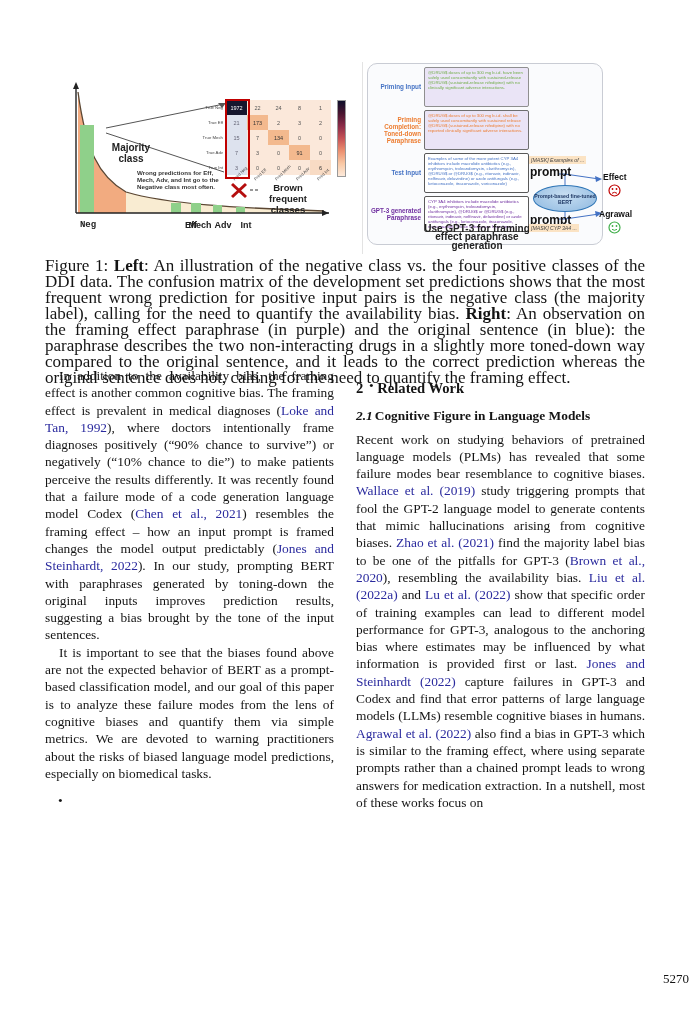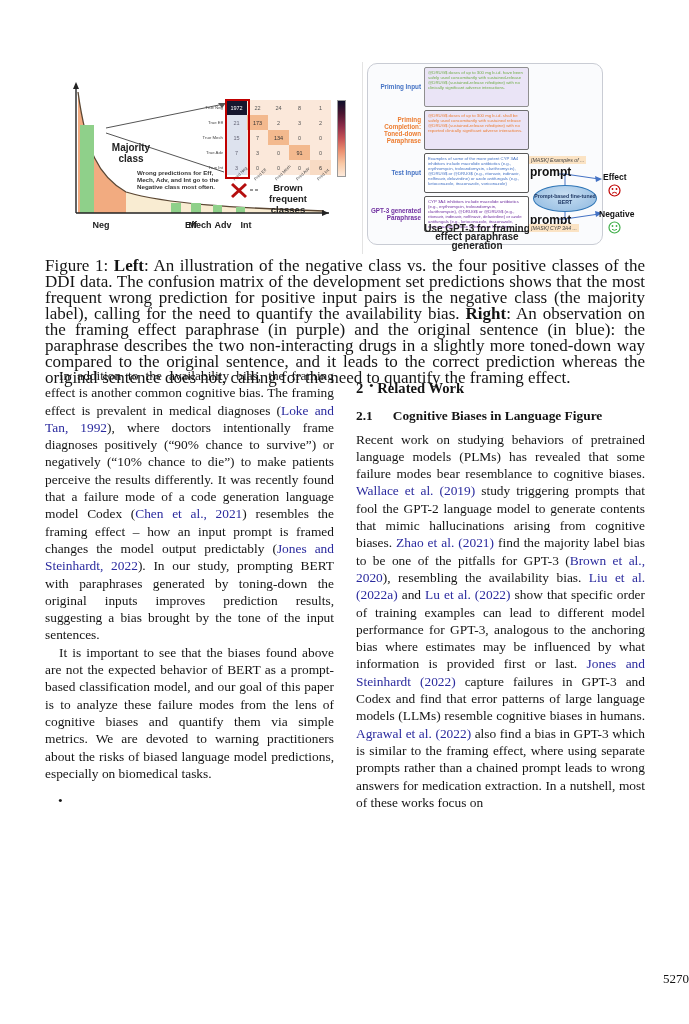--- a/index.html
+++ b/index.html
@@ -9,21 +9,21 @@
 
   
   #figure{position:absolute;left:36px;top:62px;width:620px;height:192px;font-family:"Liberation Sans",sans-serif;}
   #fig-left{position:absolute;left:0;top:0;width:322px;height:192px;}
   #fig-right{position:absolute;left:326px;top:0;width:294px;height:192px;border-left:1px solid #e3e3e3;}
   #fig-left svg{position:absolute;left:0;top:0;}
   .majority-label{position:absolute;left:72px;top:80px;width:46px;text-align:center;font-weight:bold;color:#222;font-size:10px;line-height:11px;}
   .wrong-note{position:absolute;left:101px;top:107px;width:90px;font-size:6.2px;line-height:7.2px;color:#333;font-weight:bold;}
   .less-freq{position:absolute;left:219px;top:120px;width:66px;text-align:center;font-weight:bold;font-size:9.5px;line-height:11px;color:#222;}
   #xlabels span{position:absolute;top:158px;transform:translateX(-50%);font-weight:bold;font-size:9px;color:#222;}
-  #xlabels span:nth-child(1){left:65px;}
+  #xlabels span:nth-child(1){left:52px;font-family:Liberation Mono, monospace;}
   #xlabels span:nth-child(2){left:155px;}
   #xlabels span:nth-child(3){left:164px;}
   #xlabels span:nth-child(4){left:187px;}
   #xlabels span:nth-child(5){left:210px;}
 
   
   #cm{position:absolute;left:160px;top:38px;}
   #cm-rows{position:absolute;left:0;top:0;width:29px;}
   #cm-rows div{height:15px;line-height:15px;font-size:4.3px;color:#444;text-align:right;padding-right:2px;}
   #cm-grid{position:absolute;left:30px;top:0;display:grid;grid-template-columns:repeat(5,21px);grid-auto-rows:15px;}
@@ -74,21 +74,21 @@
   .p{margin:0;}
   .p.ind{text-indent:14px;}
   .lnk{color:var(--link);}
   .b{font-weight:bold;}
   .bullet{position:relative;padding-left:27px;margin-top:10px;}
   .bullet .bm{position:absolute;left:13px;}
   .bullet-cont{padding-left:27px;}
   .h1{font-weight:bold;font-size:14.6px;margin:13px 0 8px 0;text-align:left;}
   .h1 .hnum{margin-right:14px;}
   .h2{font-weight:bold;font-size:13.4px;margin:10px 0 6px 0;text-align:left;}
-  .h2 .hnum{margin-right:20px;}
+  .h2 .hnum{margin-right:2px;font-style:italic;}
 
   #pageno{position:absolute;left:0;top:971px;width:689px;text-align:right;font-size:13px;color:#141414;}
 </style>
 </head>
 <body>
 
 <div id="page">
 
   <div id="figure">
 
@@ -217,21 +217,21 @@
 
       <div id="effect-label" class="outcome">Effect</div>
       <div id="face-sad" class="face">
         <svg width="13" height="13" viewBox="0 0 13 13">
           <circle cx="6.5" cy="6.5" r="5.5" fill="none" stroke="#c00000" stroke-width="1.2"></circle>
           <circle cx="4.5" cy="5" r="0.9" fill="#c00000"></circle>
           <circle cx="8.5" cy="5" r="0.9" fill="#c00000"></circle>
           <path d="M4,9.3 Q6.5,7.3 9,9.3" fill="none" stroke="#c00000" stroke-width="1"></path>
         </svg>
       </div>
-      <div id="negative-label" class="outcome">Negative</div>
+      <div id="negative-label" class="outcome">Agrawal</div>
       <div id="face-happy" class="face">
         <svg width="13" height="13" viewBox="0 0 13 13">
           <circle cx="6.5" cy="6.5" r="5.5" fill="none" stroke="#3fae49" stroke-width="1.2"></circle>
           <circle cx="4.5" cy="5" r="0.9" fill="#3fae49"></circle>
           <circle cx="8.5" cy="5" r="0.9" fill="#3fae49"></circle>
           <path d="M4,8.3 Q6.5,10.3 9,8.3" fill="none" stroke="#3fae49" stroke-width="1"></path>
         </svg>
       </div>
     </div>
   </div>
@@ -239,18 +239,18 @@
   <div id="caption"><span>Figure 1: </span><span class="b">Left</span><span>: An illustration of the negative class vs. the four positive classes of the DDI data. The confusion matrix of the development set predictions shows that the most frequent wrong prediction for positive input pairs is the negative class (the majority label), calling for the need to quantify the availability bias. </span><span class="b">Right</span><span>: An observation on the framing effect paraphrase (in purple) and the original sentence (in blue): the paraphrase describes the two non-interacting drugs in a slightly more toned-down way compared to the original sentence, and it leads to the correct prediction whereas the original sentence does not, calling for the need to quantify the framing effect.</span></div>
 
   <div id="col-left" class="col">
       <div class="p ind"><span>In addition to the availability bias, the framing effect is another common cognitive bias. The framing effect is prevalent in medical diagnoses (</span><span class="lnk">Loke and Tan, 1992</span><span>), where doctors intentionally frame diagnoses positively (“90% chance to survive”) or negatively (“10% chance to die”) to make patients perceive the results differently.  It was recently found that a failure mode of a code generation language model Codex (</span><span class="lnk">Chen et al., 2021</span><span>) resembles the framing effect – how an input prompt is framed changes the model output predictably (</span><span class="lnk">Jones and Steinhardt, 2022</span><span>). In our study, prompting BERT with paraphrases generated by toning-down the original inputs improves prediction results, suggesting a bias brought by the tone of the input sentences.</span></div>
       <div class="p ind"><span>It is important to see that the biases found above are not the expected behavior of BERT as a prompt-based classification model, and our goal of this paper is to analyze these failure modes from the lens of cognitive biases and quantify them via simple metrics. We are devoted to warning practitioners about the risks of biased language model predictions, especially on biomedical tasks.</span></div>
       <div class="bullet"><span class="bm">•</span></div>
     </div>
   <div id="col-right" class="col">
       <div class="bullet"><span class="bm">•</span></div>
       <div class="h1"><span class="hnum">2</span><span>Related Work</span></div>
-      <div class="h2"><span class="hnum">2.1</span><span>Cognitive Biases in Language Figure</span></div>
+      <div class="h2"><span class="hnum">2.1</span><span>Cognitive Figure in Language Models</span></div>
       <div class="p"><span>Recent work on studying behaviors of pretrained language models (PLMs) has revealed that some failure modes bear resemblance to cognitive biases. </span><span class="lnk">Wallace et al. (2019)</span><span> study triggering prompts that fool the GPT-2 language model to generate contents that mimic hallucinations arising from cognitive biases. </span><span class="lnk">Zhao et al. (2021)</span><span> find the majority label bias to be one of the pitfalls for GPT-3 (</span><span class="lnk">Brown et al., 2020</span><span>), resembling the availability bias. </span><span class="lnk">Liu et al. (2022a)</span><span> and </span><span class="lnk">Lu et al. (2022)</span><span> show that specific order of training examples can lead to different model performance for GPT-3, analogous to the anchoring bias where estimates may be influenced by what information is provided first or last. </span><span class="lnk">Jones and Steinhardt (2022)</span><span> capture failures in GPT-3 and Codex and find that error patterns of large language models (LLMs) resemble cognitive biases in humans. </span><span class="lnk">Agrawal et al. (2022)</span><span> also find a bias in GPT-3 which is similar to the framing effect, where using separate prompts rather than a chained prompt leads to wrong answers for medication extraction. In a nutshell, most of these works focus on</span></div>
     </div>
 
   <div id="pageno">5270</div>
 </div>
 
 </body></html>

